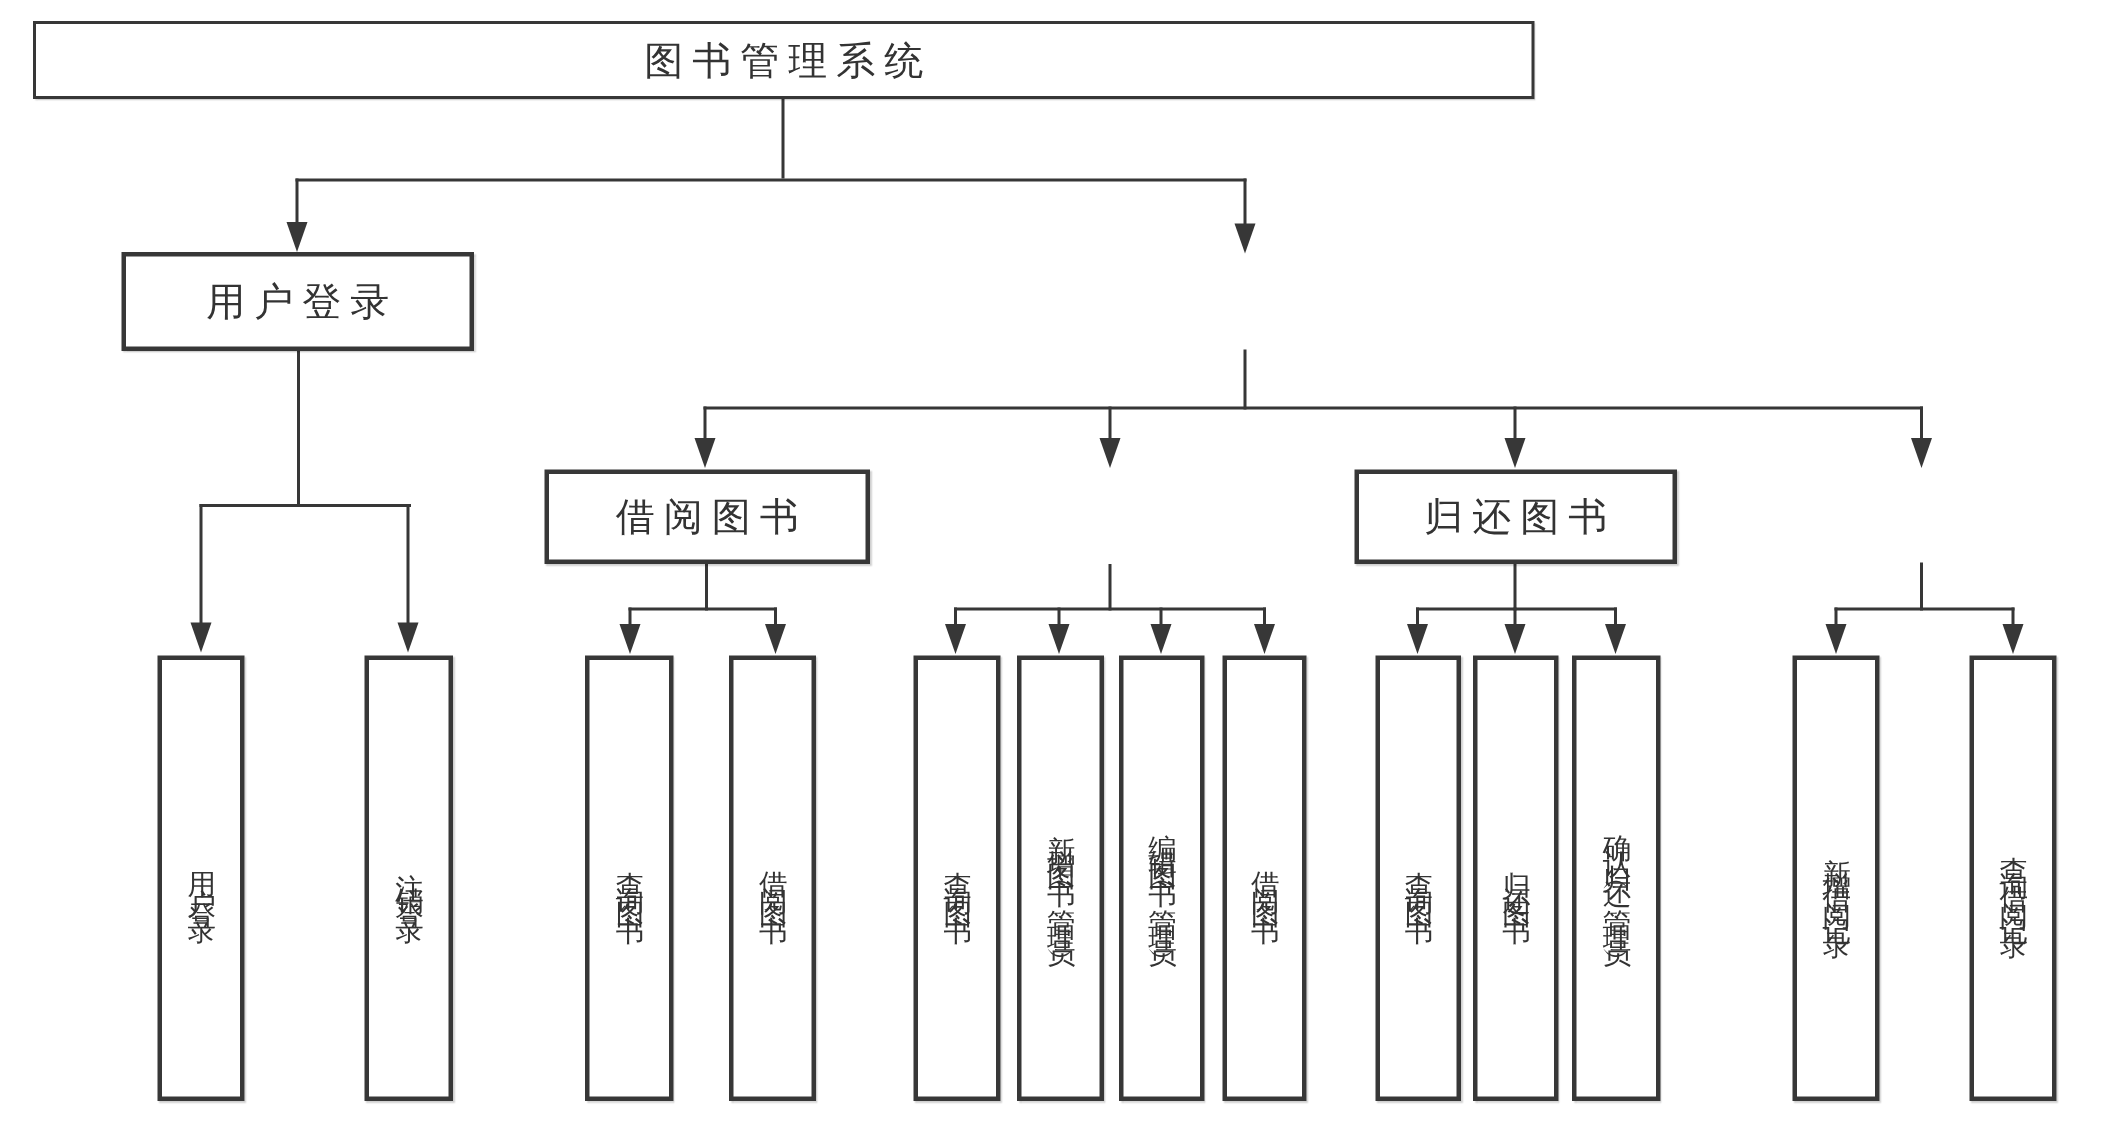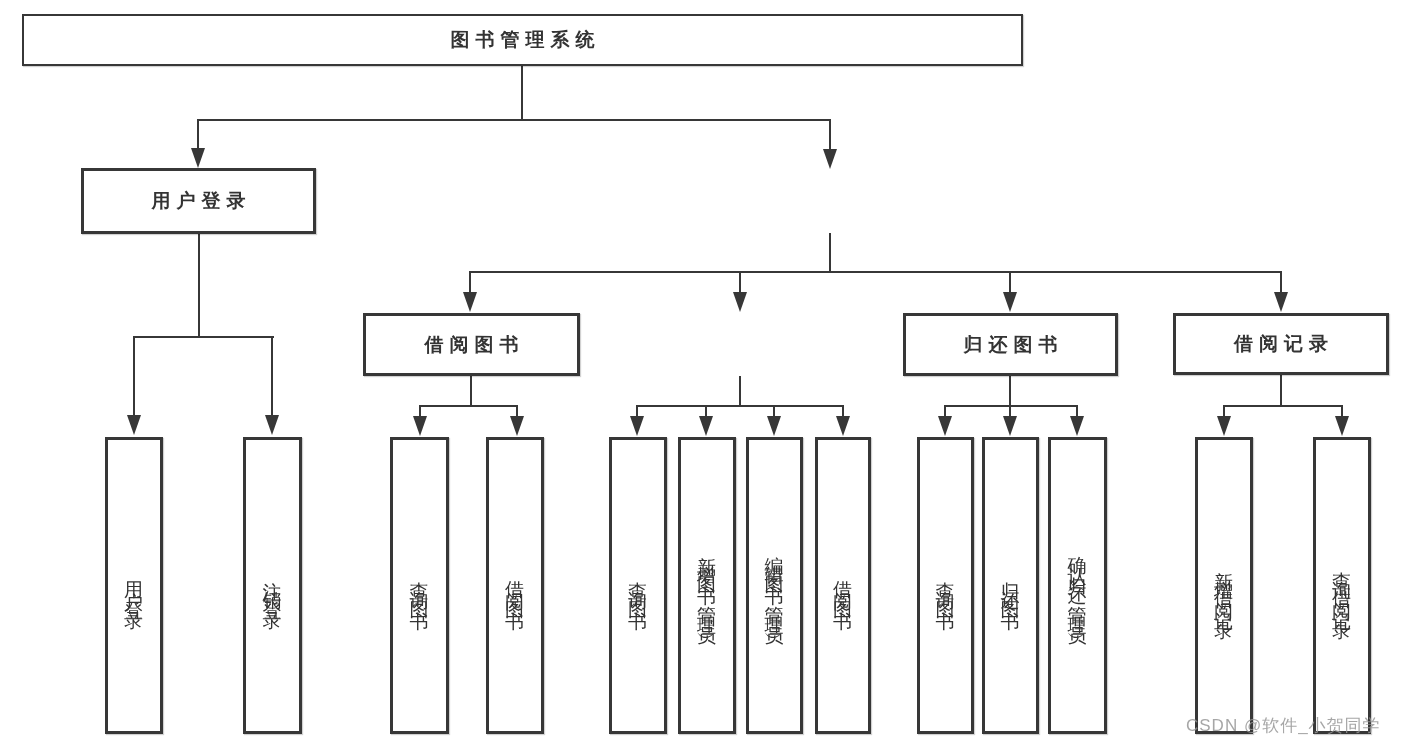--- a/index.html
+++ b/index.html
@@ -23,26 +23,25 @@
     border: 3px solid #373737;
     color: #333333;
     display: flex;
     align-items: center;
     justify-content: center;
     box-shadow: 1px 1px 1px rgba(0,0,0,0.18);
     z-index: 2;
   }
   .node.root { border-width: 2px; }
   .hlabel {
-    font-size: 19px;
+    font-size: 26px;
     letter-spacing: 6px;
     text-indent: 6px;
     white-space: nowrap;
     color: #333333;
-    font-weight: bold;
   }
   .vnode { top: 437px; height: 297px; }
   .vlabel {
     writing-mode: vertical-rl;
     text-orientation: mixed;
     font-size: 19px;
     letter-spacing: 10px;
     line-height: 1;
     color: #333333;
     white-space: nowrap;
@@ -87,23 +86,20 @@
 
   <div class="node" style="left:81px; top:168px; width:235px; height:66px;">
     <span class="hlabel">用户登录</span>
   </div>
 
   <div class="node" style="left:363px; top:313px; width:217px; height:63px;">
     <span class="hlabel">借阅图书</span>
   </div>
   <div class="node" style="left:903px; top:313px; width:215px; height:63px;">
     <span class="hlabel">归还图书</span>
-  </div>
-  <div class="node" style="left:1173px; top:313px; width:216px; height:62px;">
-    <span class="hlabel">借阅记录</span>
   </div>
 
   <div class="node vnode" style="left:105px; width:58px;">
     <span class="vlabel">用户登录</span>
   </div>
   <div class="node vnode" style="left:243px; width:59px;">
     <span class="vlabel">注销登录</span>
   </div>
 
   <div class="node vnode" style="left:390px; width:59px;">
@@ -195,15 +191,14 @@
   <div class="lv" style="left:1076px; top:405px; height:13px;"></div>
   <div class="ah" style="left:1070px; top:416px;"></div>
 
   <div class="lv" style="left:1280px; top:375px; height:32px;"></div>
   <div class="lh" style="left:1223px; top:405px; width:120px;"></div>
   <div class="lv" style="left:1223px; top:405px; height:13px;"></div>
   <div class="ah" style="left:1217px; top:416px;"></div>
   <div class="lv" style="left:1341px; top:405px; height:13px;"></div>
   <div class="ah" style="left:1335px; top:416px;"></div>
 
-  <div class="watermark">CSDN @软件_小贺同学</div>
 
 </div>
 
 </body></html>

